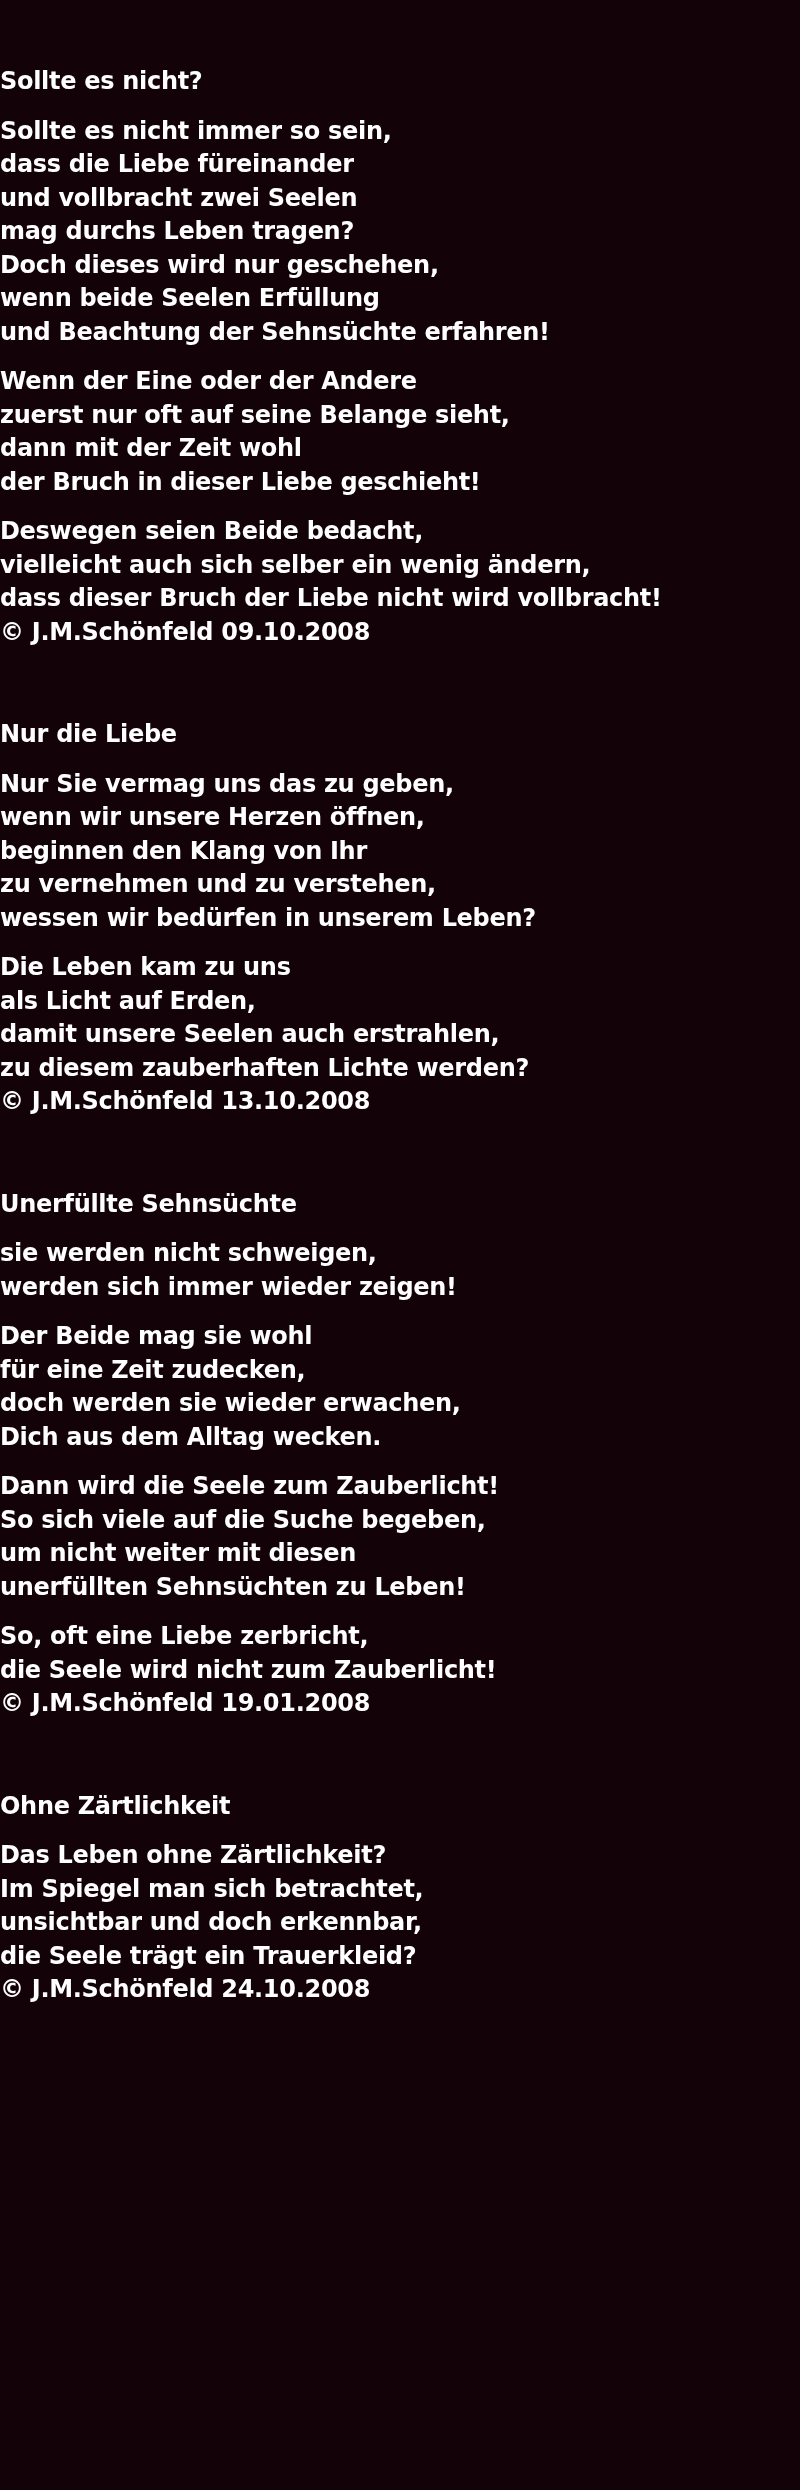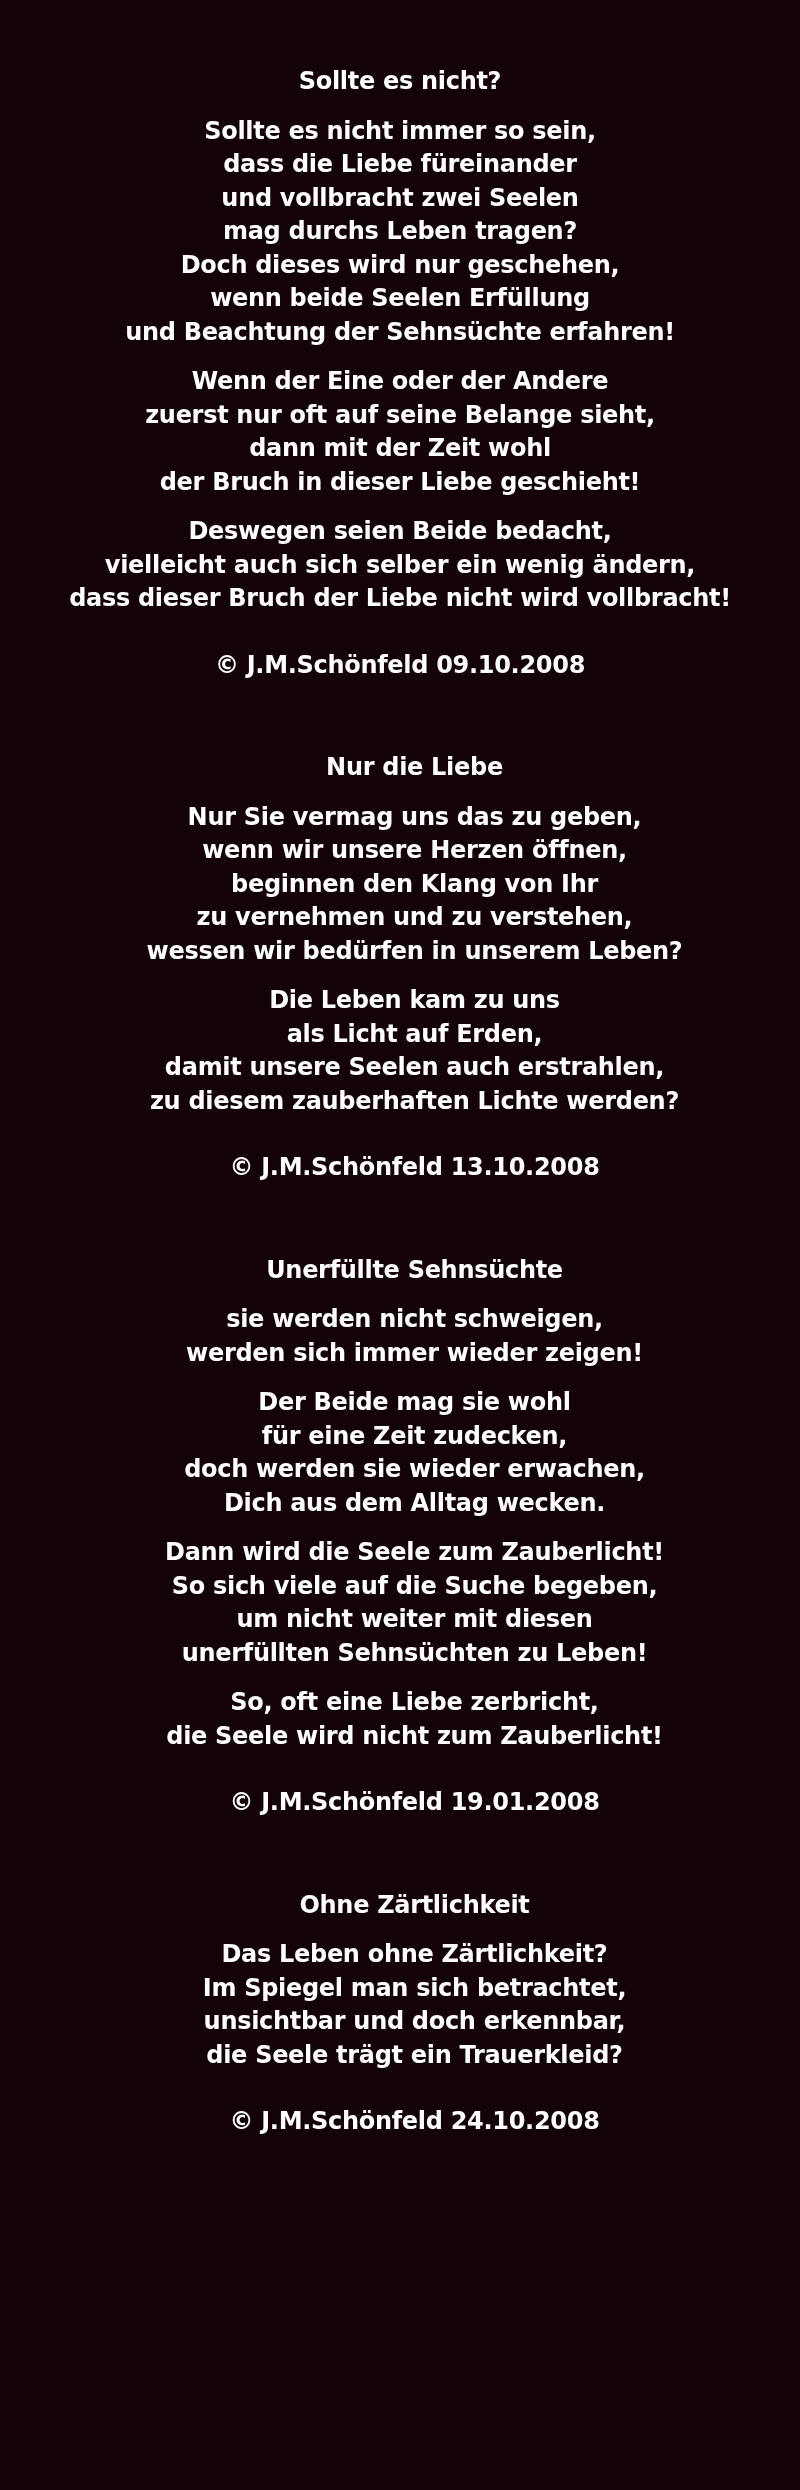--- a/index.html
+++ b/index.html
@@ -18,35 +18,33 @@
     height: 2490px;
     padding-top: 65px;
   }
   .line {
     font-family: "DejaVu Sans", "Liberation Sans", sans-serif;
     font-weight: 700;
     font-size: 24px;
     line-height: 33.5px;
     letter-spacing: -0.3px;
     color: #ffffff;
-    text-align: center;
+    text-align: left;
     white-space: nowrap;
   }
   .poem-title {
     margin: 0;
   }
   .stanza {
     margin-top: 16px;
   }
   .copyright {
-    margin-top: 33px;
   }
   .poem + .poem {
     margin-top: 69px;
-    padding-left: 29px;
   }
 </style>
 </head>
 <body>
 
 <main class="sheet">
     <section class="poem">
       <h2 class="line poem-title">Sollte es nicht?</h2>
       <div class="stanza">
         <div class="line">Sollte es nicht immer so sein,</div>

